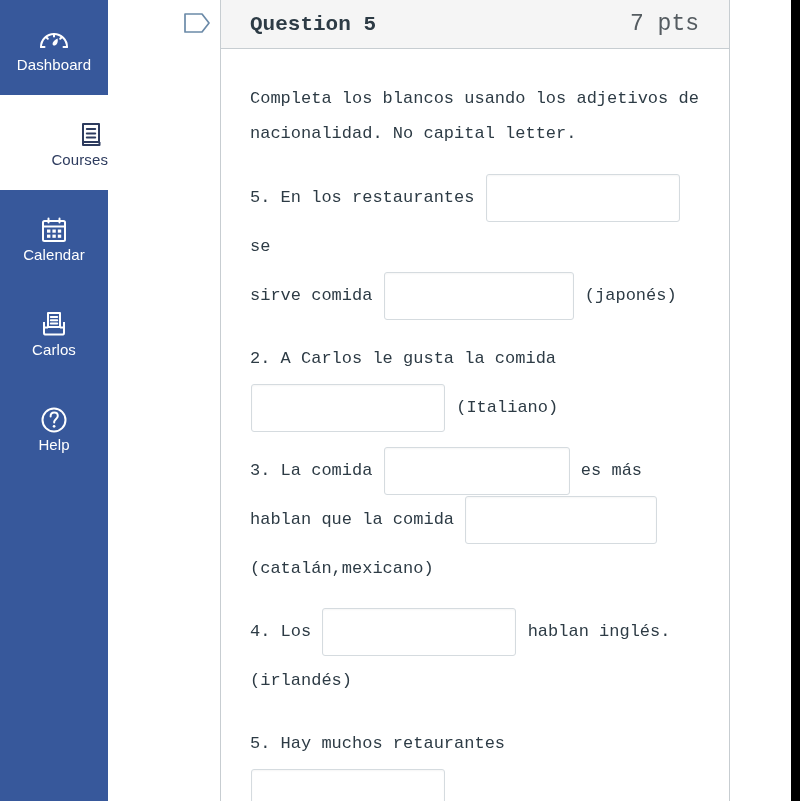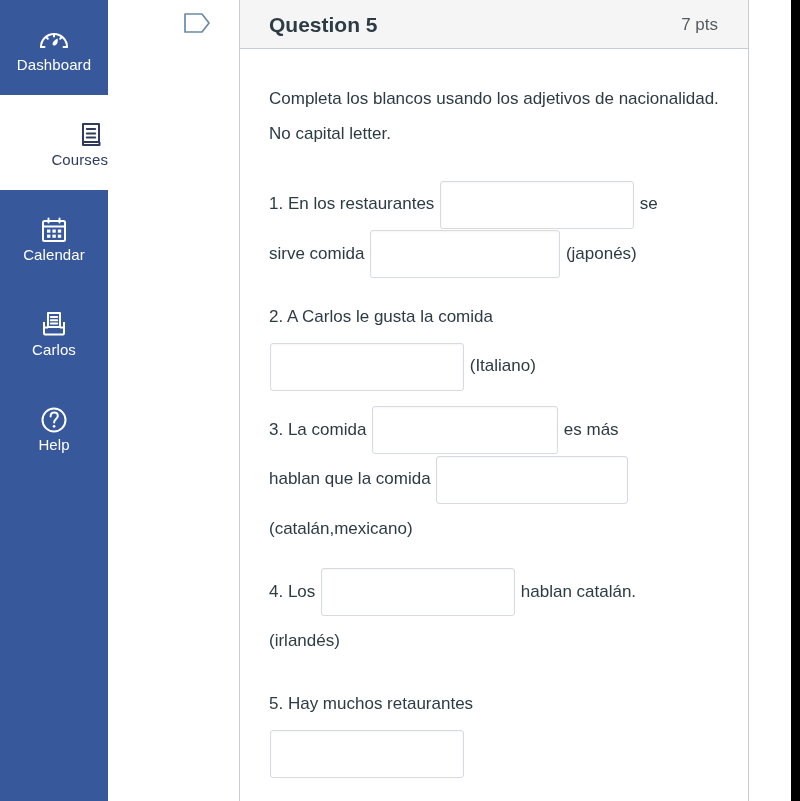--- a/index.html
+++ b/index.html
@@ -75,60 +75,61 @@
     left: 183px;
     top: 11px;
     width: 28px;
     height: 24px;
   }
   .flag-icon svg { display: block; width: 28px; height: 24px; }
 
   
   .question-card {
     position: absolute;
-    left: 239px;
+    left: 220px;
     top: 0;
     width: 510px;
     height: 801px;
     background: #ffffff;
     border-left: 1px solid #c7cdd1;
     border-right: 1px solid #c7cdd1;
     overflow: hidden;
+    font-family: Liberation Mono, monospace;
   }
   .question-header {
     position: relative;
     height: 49px;
     background: #f5f5f5;
     border-bottom: 1px solid #c7cdd1;
     display: flex;
     align-items: center;
     justify-content: space-between;
     padding: 0 30px 0 29px;
   }
   .question-title {
     font-size: 21px;
     font-weight: bold;
     color: #2d3b45;
     line-height: 1;
   }
   .question-points {
-    font-size: 17px;
+    font-size: 23px;
     color: #555c61;
     line-height: 1;
   }
 
   .question-body {
     padding: 32px 29px 0 29px;
     font-size: 17px;
     color: #2d3b45;
     line-height: 34px;
   }
 
   .prompt {
-    margin: 0 0 28px 0;
+    margin: 0 0 22px 0;
     line-height: 35px;
   }
 
   .item {
     margin: 0 0 14px 0;
     line-height: 49px;
   }
 
   .blank {
     display: inline-block;
@@ -233,21 +234,21 @@
     <header class="question-header">
       <span class="question-title">Question 5</span>
       <span class="question-points">7 pts</span>
     </header>
 
     <div class="question-body">
 
       <p class="prompt">Completa los blancos usando los adjetivos de nacionalidad. No capital letter.</p>
 
       <div class="item">
-        <span class="seg">1. En los restaurantes</span>
+        <span class="seg">5. En los restaurantes</span>
         <span class="blank w194"></span>
         <span class="seg">se</span>
         <br>
         <span class="seg">sirve comida</span>
         <span class="blank w190"></span>
         <span class="seg">(japonés)</span>
       </div>
 
       <div class="item">
         <span class="seg">2. A Carlos le gusta la comida</span>
@@ -263,21 +264,21 @@
         <br>
         <span class="seg">hablan que la comida</span>
         <span class="blank w192"></span>
         <br>
         <span class="seg">(catalán,mexicano)</span>
       </div>
 
       <div class="item">
         <span class="seg">4. Los</span>
         <span class="blank w194"></span>
-        <span class="seg">hablan catalán.</span>
+        <span class="seg">hablan inglés.</span>
         <br>
         <span class="seg">(irlandés)</span>
       </div>
 
       <div class="item">
         <span class="seg">5. Hay muchos retaurantes</span>
         <br>
         <span class="blank w194"></span>
       </div>
 

